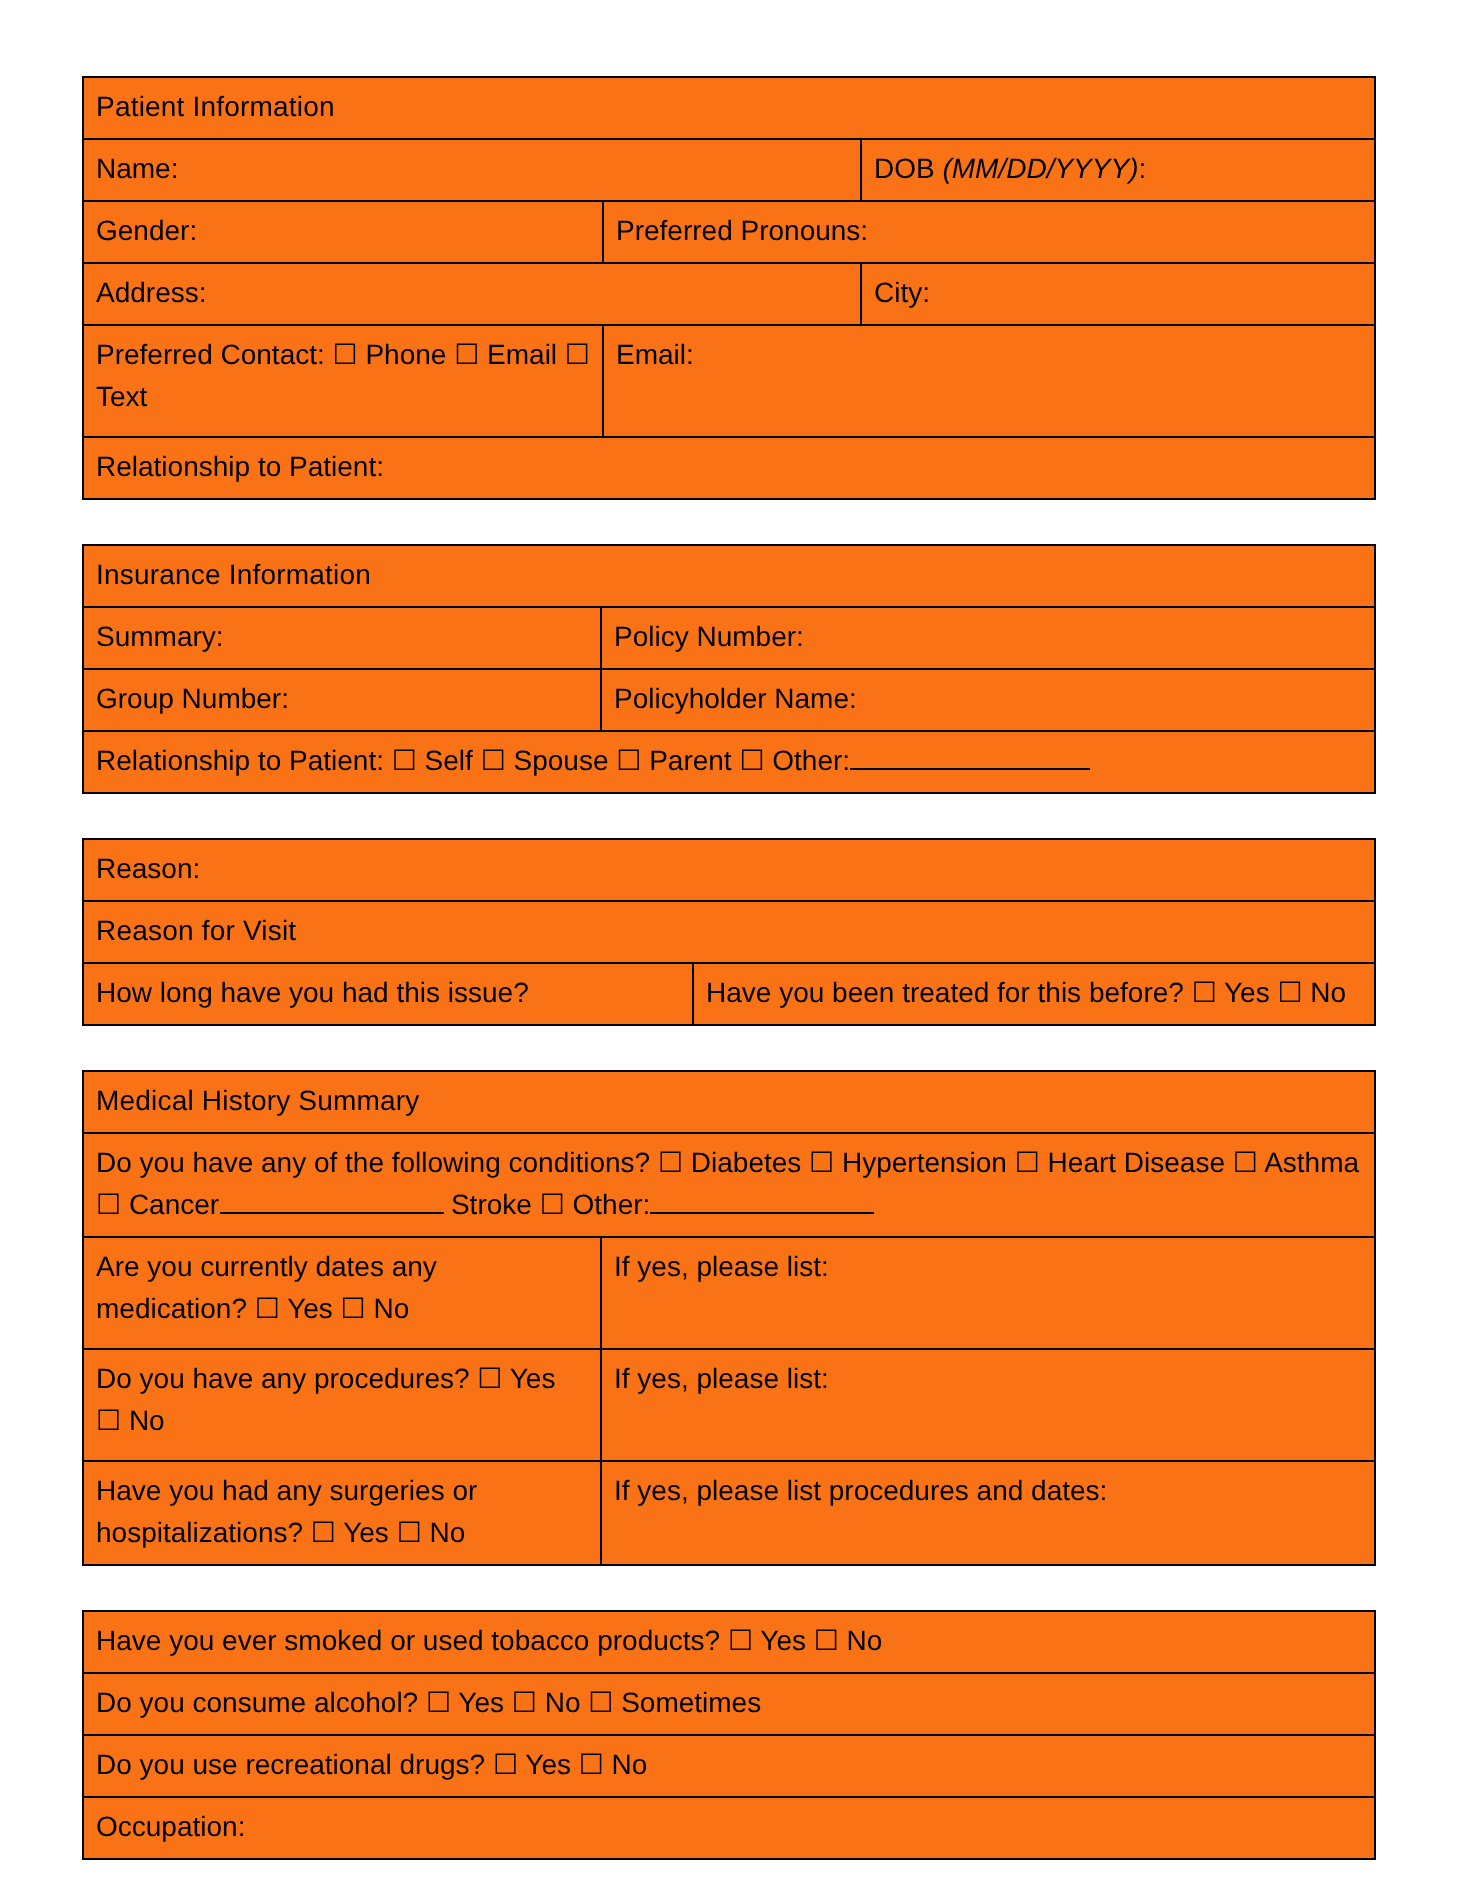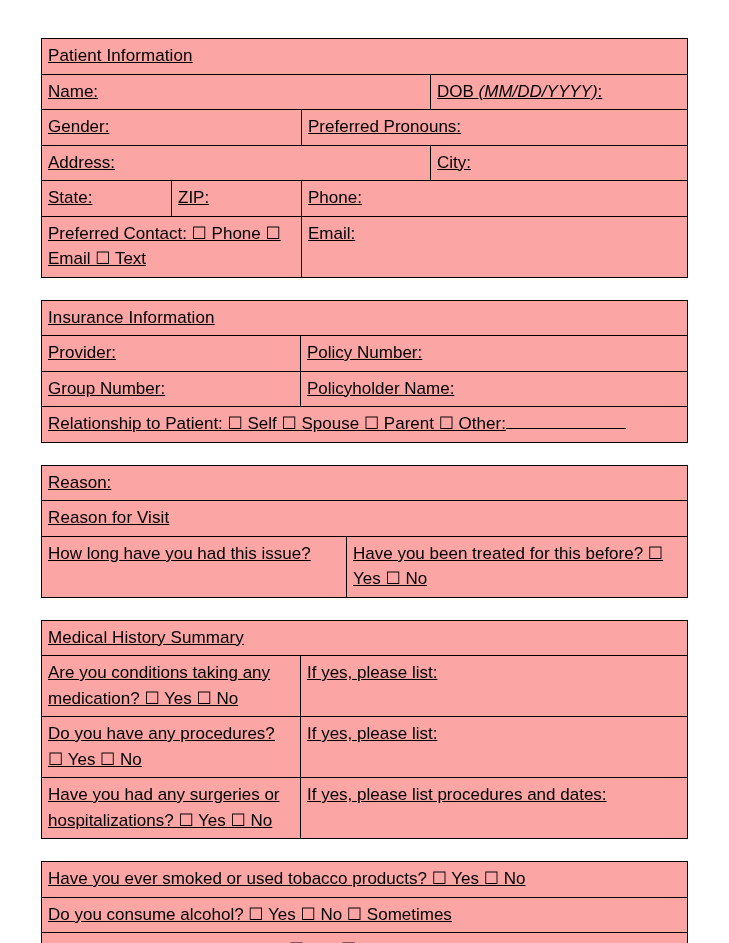--- a/index.html
+++ b/index.html
@@ -23,25 +23,24 @@
   }
   table.form-section {
     width: 646px;
     border-collapse: collapse;
     table-layout: fixed;
     margin: 0 0 22px 0;
   }
   table.form-section td {
     border: 1.3px solid #000000;
     padding: 4px 6px 5px 6px;
-    font-size: 17px;
+    font-size: 14px;
     line-height: 1.5;
     vertical-align: top;
-    background: #fca5a5;
-    text-decoration: underline;
+    background: #f97316;
   }
   td.section-header {
     background: #a6a6a6;
     font-size: 12.2px;
     padding-top: 3px;
     padding-bottom: 4px;
     letter-spacing: 0.1px;
   }
   .italic { font-style: italic; margin-top: 44px; }
   .blank-line {
@@ -78,42 +77,40 @@
       </tr>
       <tr>
         <td colspan="2"><span>Gender:</span></td>
         <td colspan="2"><span>Preferred Pronouns:</span></td>
       </tr>
       <tr>
         <td colspan="3"><span>Address:</span></td>
         <td><span>City:</span></td>
       </tr>
       <tr>
-        <td><span>State:</span></td>
-        <td><span>ZIP:</span></td>
-        <td colspan="2"><span>Phone:</span></td>
+        <td colspan="2"><span>Preferred Contact: ☐ Phone ☐ Email ☐ Text</span></td>
+        <td colspan="2" class="tall-cell"><span>Email:</span></td>
       </tr>
       <tr>
-        <td colspan="2"><span>Preferred Contact: ☐ Phone ☐ Email ☐ Text</span></td>
-        <td colspan="2" class="tall-cell"><span>Email:</span></td>
+        <td colspan="4"><span>Relationship to Patient:</span></td>
       </tr>
     </tbody>
   </table>
 
   <table class="form-section">
     <colgroup>
         <col style="width:259px">
         <col style="width:387px">
       </colgroup>
     <tbody>
       <tr>
         <td class="section-header" colspan="2">Insurance Information</td>
       </tr>
       <tr>
-        <td><span>Provider:</span></td>
+        <td><span>Summary:</span></td>
         <td><span>Policy Number:</span></td>
       </tr>
       <tr>
         <td><span>Group Number:</span></td>
         <td><span>Policyholder Name:</span></td>
       </tr>
       <tr>
         <td colspan="2"><span>Relationship to Patient: ☐ Self ☐ Spouse ☐ Parent ☐ Other:</span><span class="blank-line bl-long"></span></td>
       </tr>
     </tbody>
@@ -141,21 +138,28 @@
   <table class="form-section gap-large">
     <colgroup>
         <col style="width:259px">
         <col style="width:387px">
       </colgroup>
     <tbody>
       <tr>
         <td class="section-header" colspan="2">Medical History Summary</td>
       </tr>
       <tr>
-        <td class="tall-cell"><span>Are you conditions taking any medication? ☐ Yes ☐ No</span></td>
+        <td colspan="2">
+          <span>Do you have any of the following conditions? ☐ Diabetes ☐ Hypertension ☐ Heart Disease ☐ Asthma</span>
+          <span>☐ Cancer</span><span class="blank-line bl-med"></span>
+          <span>Stroke ☐ Other:</span><span class="blank-line bl-med"></span>
+        </td>
+      </tr>
+      <tr>
+        <td class="tall-cell"><span>Are you currently dates any medication? ☐ Yes ☐ No</span></td>
         <td><span>If yes, please list:</span></td>
       </tr>
       <tr>
         <td class="tall-cell"><span>Do you have any procedures? ☐ Yes ☐ No</span></td>
         <td><span>If yes, please list:</span></td>
       </tr>
       <tr>
         <td class="tall-cell-2"><span>Have you had any surgeries or hospitalizations? ☐ Yes ☐ No</span></td>
         <td><span>If yes, please list procedures and dates:</span></td>
       </tr>

